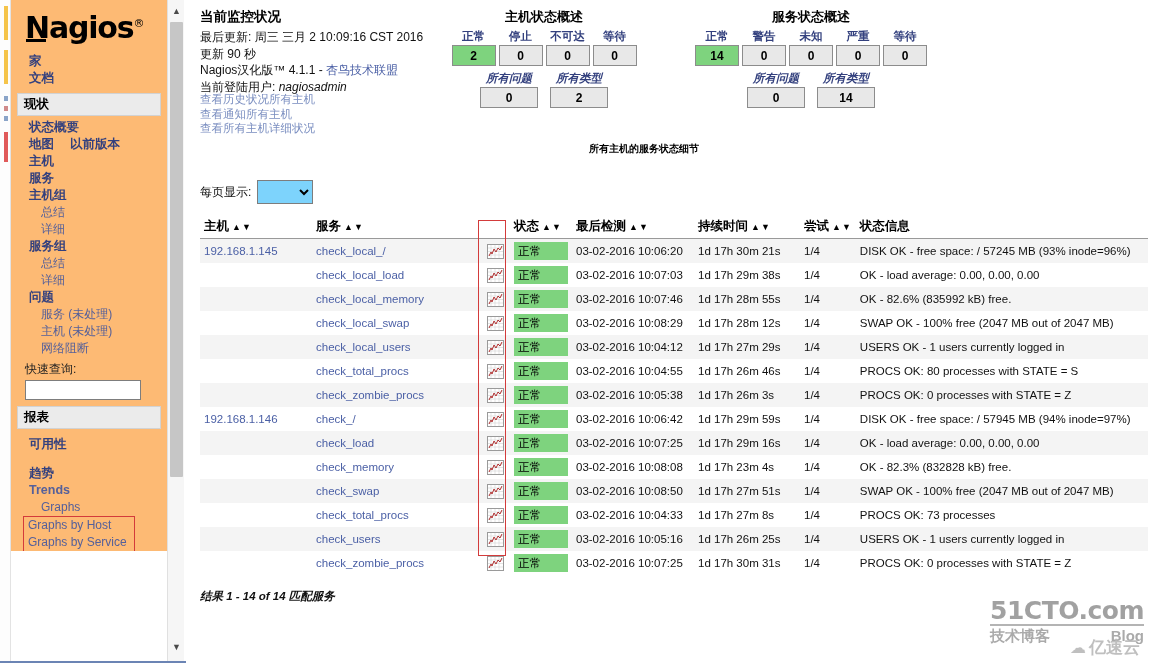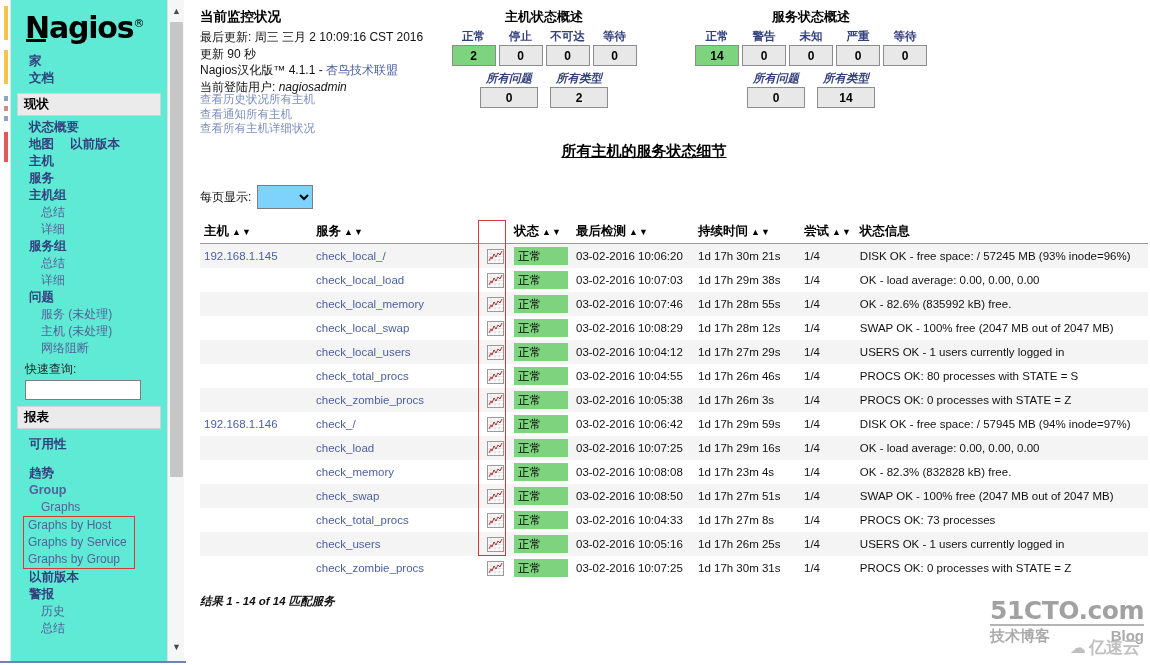--- a/index.html
+++ b/index.html
@@ -24,22 +24,22 @@
   .edge-strip .es2 { top: 50px;  height: 34px; background: #f5c44a; }
   .edge-strip .es3 { top: 96px;  height: 5px;  background: #8aa4c8; }
   .edge-strip .es4 { top: 106px; height: 5px;  background: #d08a8a; }
   .edge-strip .es5 { top: 116px; height: 5px;  background: #8aa4c8; }
   .edge-strip .es6 { top: 132px; height: 30px; background: #e05a5a; }
   .edge-line { position: absolute; left: 10px; top: 0; width: 1px; height: 665px; background: #e3e3e3; }
 
   
   #sidebar {
     position: absolute; left: 11px; top: 0;
-    width: 156px; height: 665px;
-    background: #5eead4;
+    width: 156px; height: 551px;
+    background: #fdba74;
     overflow: hidden;
     font-size: 12px;
   }
   .logo {
     margin: 10px 0 8px 14px;
     font-size: 30px;
     font-weight: bold;
     letter-spacing: -1.2px;
     color: #000;
     font-family: "DejaVu Sans", sans-serif;
@@ -161,24 +161,23 @@
   .ov-sub-cells .cell {
     width: 58px; height: 21px;
     border: 1px solid #8c8c8c; background: #e8e8e8;
     font-size: 12px; font-weight: bold; color: #000;
     display: flex; align-items: center; justify-content: center;
     cursor: pointer;
   }
 
   .page-title {
     text-align: center;
-    font-size: 15px; font-weight: bold; color: #000;
+    font-size: 10px; font-weight: bold; color: #000;
     margin: 22px 0 0 0;
     padding-right: 48px;
-    text-decoration: underline;
   }
 
   .per-page {
     margin: 24px 0 0 14px;
     display: flex; align-items: center; gap: 6px;
     font-size: 12px; color: #111;
   }
   .per-page select {
     font-size: 13px; padding: 11px 2px;
     border: 1px solid #7d7d7d; background: #7dd3fc;
@@ -330,21 +329,21 @@
 
     <div class="quick-label">快速查询:</div>
     <input class="quick-input" type="text" value="" style="">
 
     
     <div class="sec-head">报表</div>
     <div class="nav-list">
       <div class="nav-item bold" style="padding-top:4px;">可用性</div>
       <div style="height:12px;"></div>
       <div class="nav-item bold">趋势</div>
-      <div class="nav-item bold en">Group</div>
+      <div class="nav-item bold en">Trends</div>
       <div class="nav-item sub en">Graphs</div>
 
       <div class="redbox-group">
         <div class="nav-item sub en">Graphs by Host</div>
         <div class="nav-item sub en">Graphs by Service</div>
         <div class="nav-item sub en">Graphs by Group</div>
       </div>
 
       <div class="nav-item bold">以前版本</div>
       <div class="nav-item bold">警报</div>

